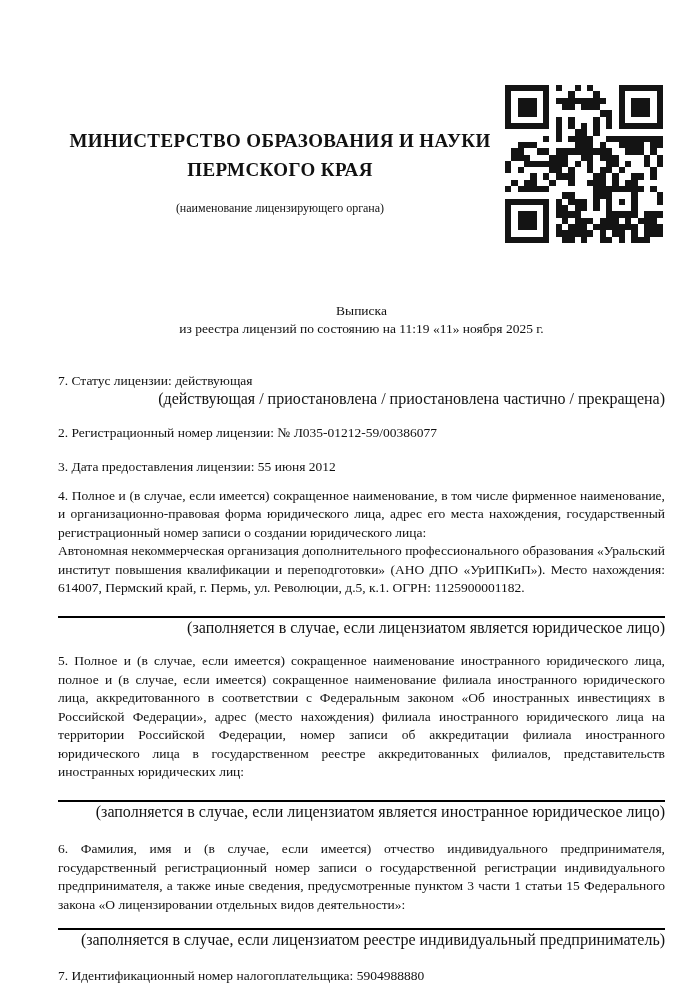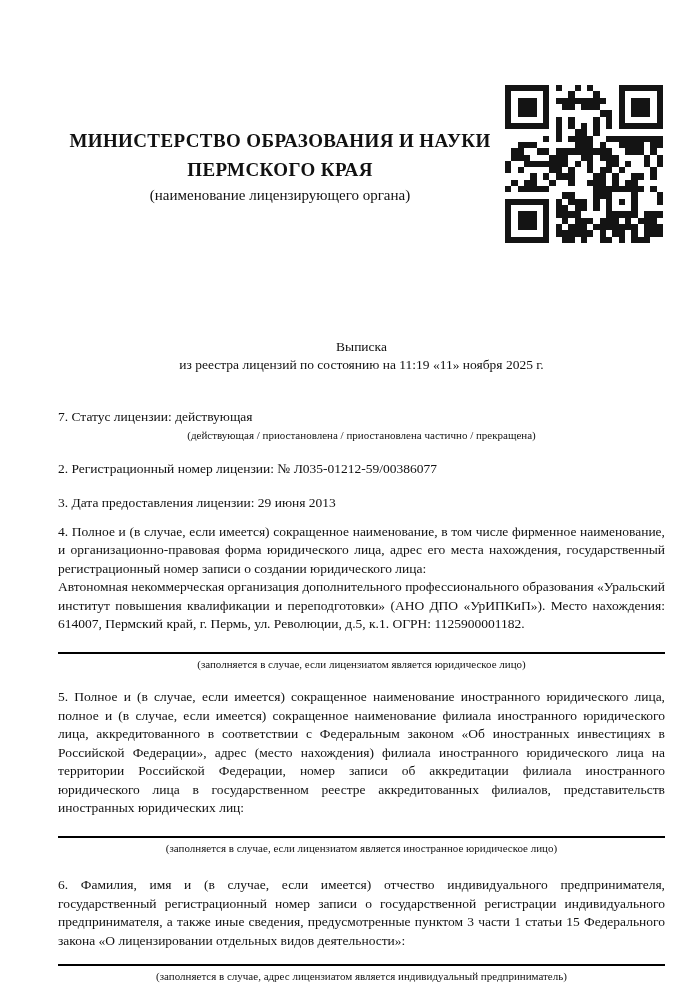--- a/index.html
+++ b/index.html
@@ -32,48 +32,47 @@
     width: 440px;
     text-align: center;
   }
   .ministry-line {
     font-weight: bold;
     font-size: 19px;
     line-height: 29px;
     letter-spacing: 0.4px;
   }
   .header-sub {
-    font-size: 15px;
+    font-size: 12px;
     line-height: 13px;
-    margin-top: 5px;
+    margin-top: 18px;
   }
   .qr {
     position: absolute;
     top: 85px;
     right: 2px;
     width: 158px;
     height: 158px;
   }
   .doc-title {
     text-align: center;
-    margin-top: 36px;
   }
   .item { margin: 0; }
   .justify { text-align: justify; }
   .m-i1 { margin-top: 33px; }
   .m-i2 { margin-top: 18px; }
   .m-i3 { margin-top: 15px; }
   .m-i4 { margin-top: 11px; }
   .m-i5 { margin-top: 17px; }
   .m-i6 { margin-top: 21px; }
   .m-i7 { margin-top: 20px; }
   .item-note {
-    font-size: 11px;
+    font-size: 16px;
     line-height: 14px;
-    text-align: center;
+    text-align: right;
     margin-top: 2px;
   }
   .ruled {
     border-top: 2px solid #000000;
     margin-top: 19px;
   }
   .ruled.gap-sm { }
   .ruled.gap-md { margin-top: 14px; }
   .ruled .item-note { margin-top: 3px; }
   .page-number {
@@ -442,42 +441,42 @@
     <div class="item m-i1">
       <div>7. Статус лицензии: действующая</div>
       <div class="item-note">(действующая / приостановлена / приостановлена частично / прекращена)</div>
     </div>
 
     <div class="item m-i2">
       <div>2. Регистрационный номер лицензии: № Л035-01212-59/00386077</div>
     </div>
 
     <div class="item m-i3">
-      <div>3. Дата предоставления лицензии: 29 июня 2013</div>
+      <div>3. Дата предоставления лицензии: 55 июня 2012</div>
     </div>
 
     <div class="item m-i4">
       <div class="justify">4. Полное и (в случае, если имеется) сокращенное наименование, в том числе фирменное наименование, и организационно-правовая форма юридического лица, адрес его места нахождения, государственный регистрационный номер записи о создании юридического лица:</div>
       <div class="justify">Автономная некоммерческая организация дополнительного профессионального образования «Уральский институт повышения квалификации и переподготовки» (АНО ДПО «УрИПКиП»). Место нахождения: 614007, Пермский край, г. Пермь, ул. Революции, д.5, к.1. ОГРН: 1125900001182.</div>
       <div class="ruled">
         <div class="item-note">(заполняется в случае, если лицензиатом является юридическое лицо)</div>
       </div>
     </div>
 
     <div class="item m-i5">
       <div class="justify">5. Полное и (в случае, если имеется) сокращенное наименование иностранного юридического лица, полное и (в случае, если имеется) сокращенное наименование филиала иностранного юридического лица, аккредитованного в соответствии с Федеральным законом «Об иностранных инвестициях в Российской Федерации», адрес (место нахождения) филиала иностранного юридического лица на территории Российской Федерации, номер записи об аккредитации филиала иностранного юридического лица в государственном реестре аккредитованных филиалов, представительств иностранных юридических лиц:</div>
       <div class="ruled gap-sm">
         <div class="item-note">(заполняется в случае, если лицензиатом является иностранное юридическое лицо)</div>
       </div>
     </div>
 
     <div class="item m-i6">
       <div class="justify">6. Фамилия, имя и (в случае, если имеется) отчество индивидуального предпринимателя, государственный регистрационный номер записи о государственной регистрации индивидуального предпринимателя, а также иные сведения, предусмотренные пунктом 3 части 1 статьи 15 Федерального закона «О лицензировании отдельных видов деятельности»:</div>
       <div class="ruled gap-md">
-        <div class="item-note">(заполняется в случае, адрес лицензиатом является индивидуальный предприниматель)</div>
+        <div class="item-note">(заполняется в случае, если лицензиатом реестре индивидуальный предприниматель)</div>
       </div>
     </div>
 
     <div class="item m-i7">
       <div>7. Идентификационный номер налогоплательщика: 5904988880</div>
     </div>
 
     <div class="page-number">1</div>
 
   </div>

